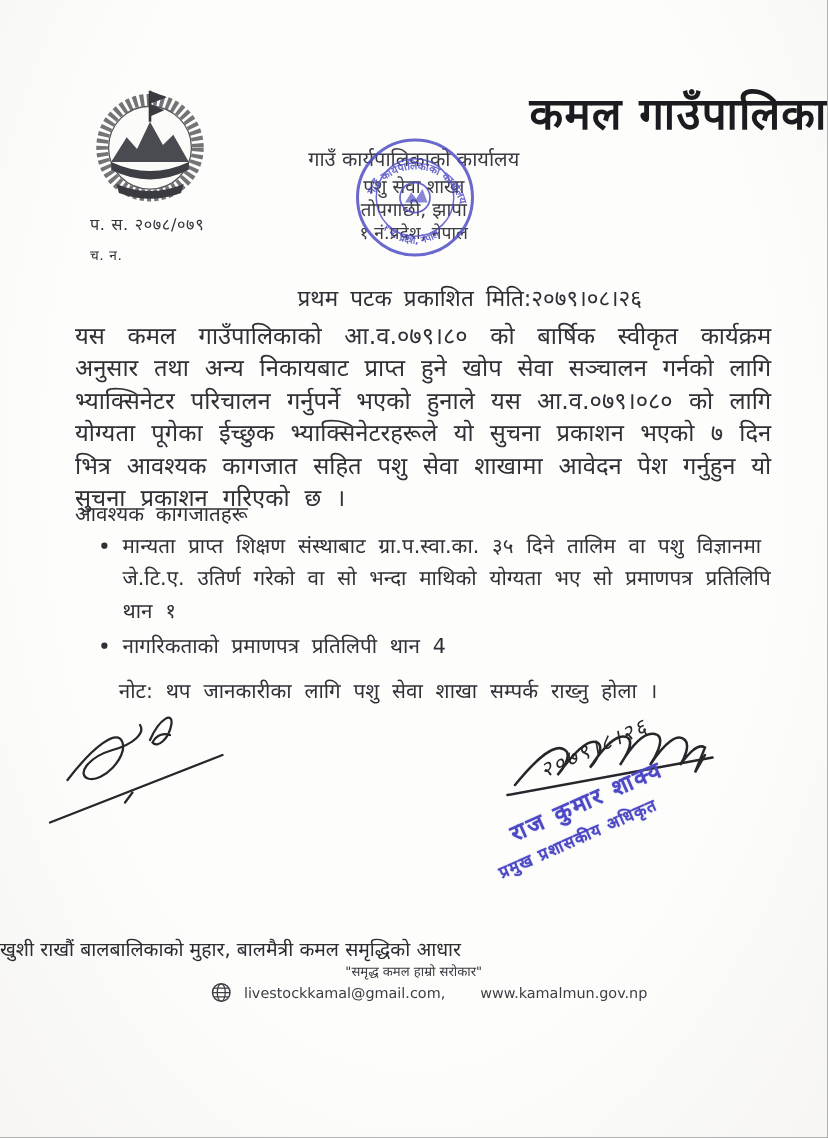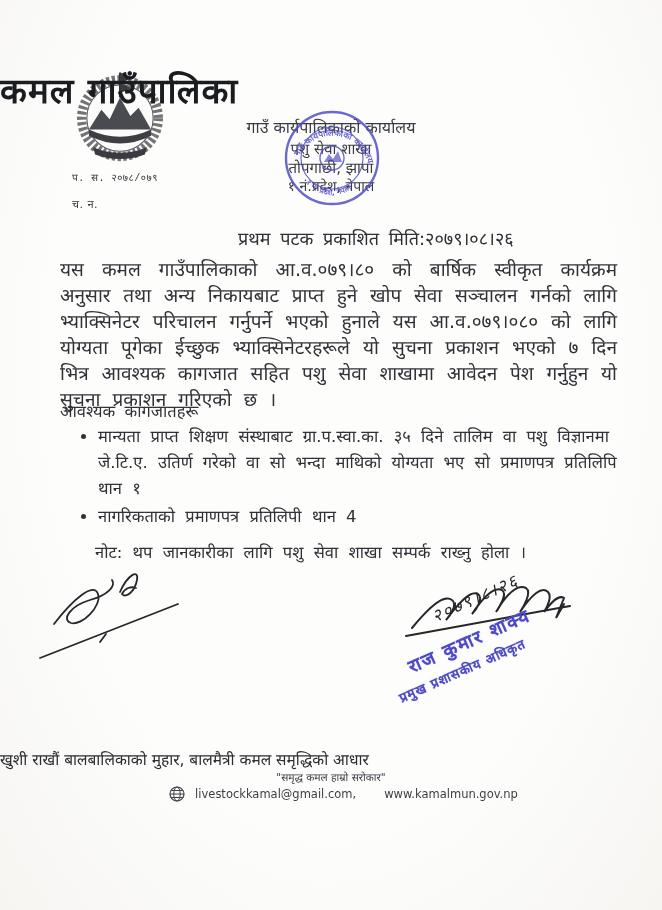--- a/index.html
+++ b/index.html
@@ -11,30 +11,30 @@
       radial-gradient(ellipse at 50% 40%, #fdfdfc 60%, #f6f5f2 100%);
     font-family:"DejaVu Sans","Liberation Sans",sans-serif;
     color:#34353b;
     overflow:hidden;
     box-shadow:0 0 6px rgba(0,0,0,.35);
   }
   .abs{position:absolute;}
   
   .logo{left:62px;top:56px;width:116px;height:116px;}
   .doc-title{
-    left:0;right:0;top:66px;text-align:left;
+    left:0;right:0;top:66px;text-align:right;
     font-size:35px;font-weight:bold;color:#1b1c20;
     letter-spacing:1px;
   }
   .sub1{left:0;right:0;top:116px;text-align:center;font-size:16px;color:#3a3b41;}
   .sub2{left:0;right:0;top:138px;text-align:center;font-size:15px;color:#3a3b41;}
   .sub3{left:0;right:0;top:157px;text-align:center;font-size:15px;color:#3a3b41;}
   .sub4{left:0;right:0;top:176px;text-align:center;font-size:14px;color:#3a3b41;}
   .stamp-header{left:282px;top:108px;width:100px;height:100px;opacity:.82;}
-  .refno{left:72px;top:170px;font-size:10px;letter-spacing:.5px;font-family:Liberation Mono, monospace;}
+  .refno{left:72px;top:170px;font-size:13px;letter-spacing:.5px;}
   .chno{left:72px;top:196px;font-size:11px;letter-spacing:.5px;}
   
   .published{left:238px;top:226px;font-size:18px;color:#2f3036;word-spacing:4px;}
   .para{
     left:60px;top:256px;width:557px;
     font-size:19px;line-height:26px;
     text-align:justify;word-spacing:6px;color:#303137;
   }
   .sec-head{left:60px;top:399px;font-size:16.5px;color:#303137;word-spacing:4px;}
   .bullets{left:78px;top:424px;width:520px;margin:0;padding:0 0 0 20px;}

